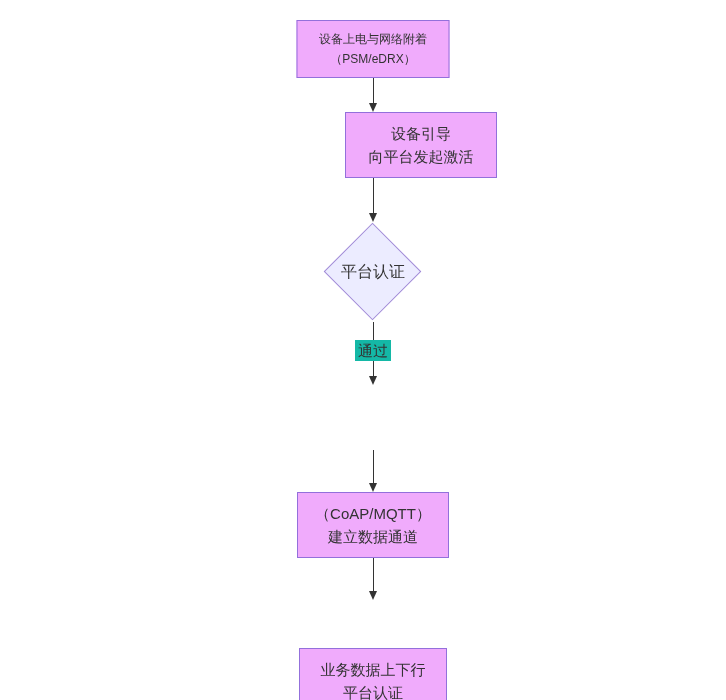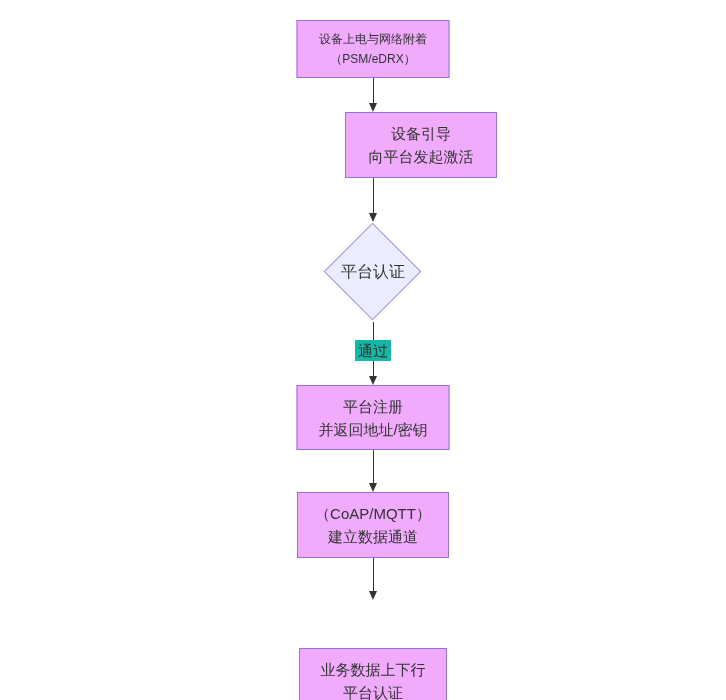--- a/index.html
+++ b/index.html
@@ -135,24 +135,20 @@
     <div class="shape"></div>
     <div class="label">平台认证</div>
   </div>
 
   <div class="arrow" id="arrow-3">
     <div class="shaft"></div>
     <div class="head"></div>
   </div>
   <div class="edge-label">通过</div>
 
-  <div class="node-rect" id="node-d">
-    <span class="line">平台注册</span>
-    <span class="line">并返回地址/密钥</span>
-  </div>
 
   <div class="arrow" id="arrow-4">
     <div class="shaft"></div>
     <div class="head"></div>
   </div>
 
   <div class="node-rect" id="node-e">
     <span class="line">（CoAP/MQTT）</span>
     <span class="line">建立数据通道</span>
   </div>

